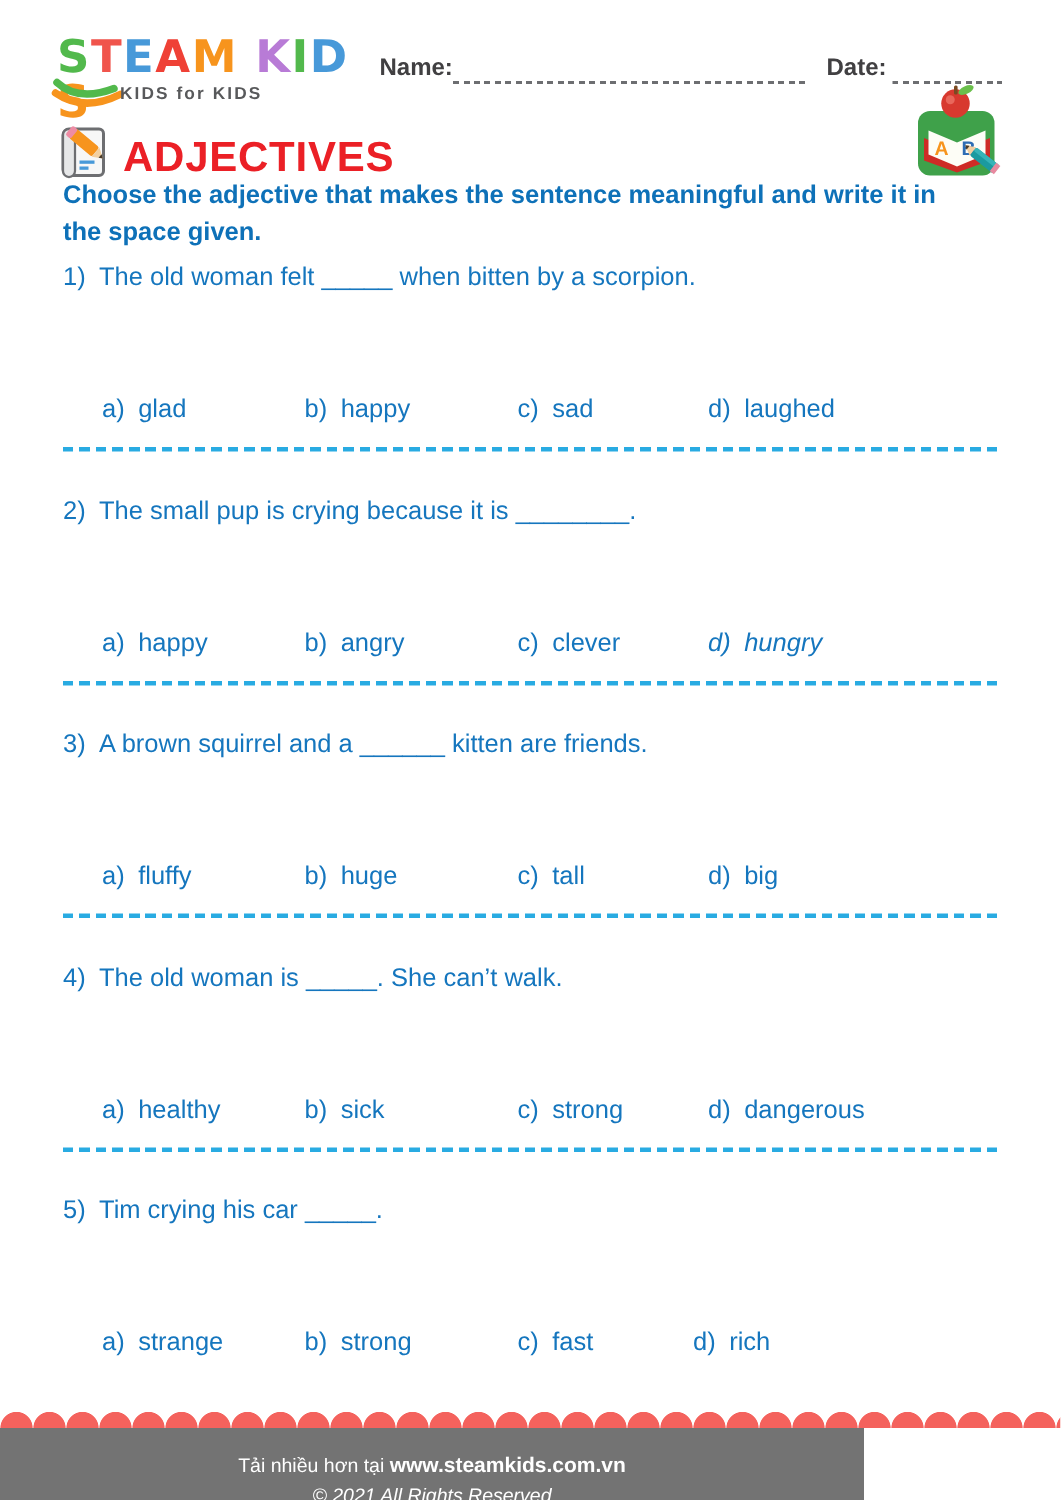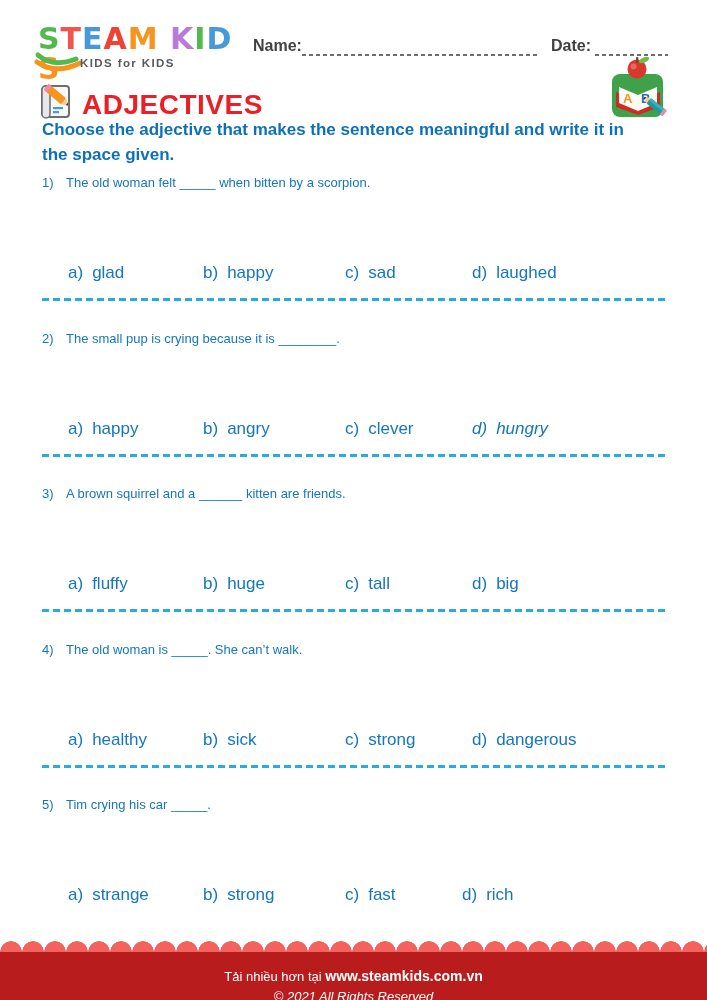--- a/index.html
+++ b/index.html
@@ -30,34 +30,34 @@
   .title-icon{width:38px;height:38px;margin-right:8px;}
   .page-title{font-size:28px;font-weight:800;color:#EB2026;letter-spacing:0.5px;font-family:"Liberation Sans",sans-serif;}
 
   
   .instructions{position:absolute;left:42px;top:118px;width:612px;
     font-size:17px;font-weight:700;color:#0E71B8;line-height:1.45;}
 
   
   .questions{position:absolute;left:42px;top:175px;right:40px;}
   .qblock{position:relative;height:155.5px;}
-  .qline{position:absolute;left:0;top:0;font-size:13px;color:#1576BE;white-space:nowrap;}
+  .qline{position:absolute;left:0;top:0;font-size:17px;color:#1576BE;white-space:nowrap;}
   .qnum{display:inline-block;min-width:24px;}
   .opts{position:absolute;left:0;top:88px;width:100%;height:24px;font-size:17px;color:#1576BE;}
   .opt{position:absolute;top:0;white-space:nowrap;}
   .opt .olabel{margin-right:9px;}
   .qsep{position:absolute;left:0;top:123px;width:625px;height:3px;
     background:repeating-linear-gradient(90deg,#29ABE2 0 7px,transparent 7px 11px);}
 
   
   .footer{position:absolute;left:0;bottom:0;width:707px;height:60px;}
   .scallops{position:absolute;left:0;top:0;width:707px;height:12px;
     background:radial-gradient(circle 11px at 11px 12px,#F4625D 10.5px,transparent 11px);
     background-size:22px 12px;background-repeat:repeat-x;}
-  .footer-band{position:absolute;left:0;top:12px;width:707px;height:48px;background:#b91c1c;}
+  .footer-band{position:absolute;left:0;top:12px;width:576px;height:48px;background:#737373;}
   .footer-line1{position:absolute;top:16px;width:100%;text-align:center;color:#ffffff;font-size:13px;}
   .footer-line1 .site{font-weight:700;font-size:14px;}
   .footer-line2{position:absolute;top:37px;width:100%;text-align:center;color:#ffffff;
     font-size:13px;font-style:italic;}
 </style>
 </head>
 <body>
 
 <div class="page">
 

